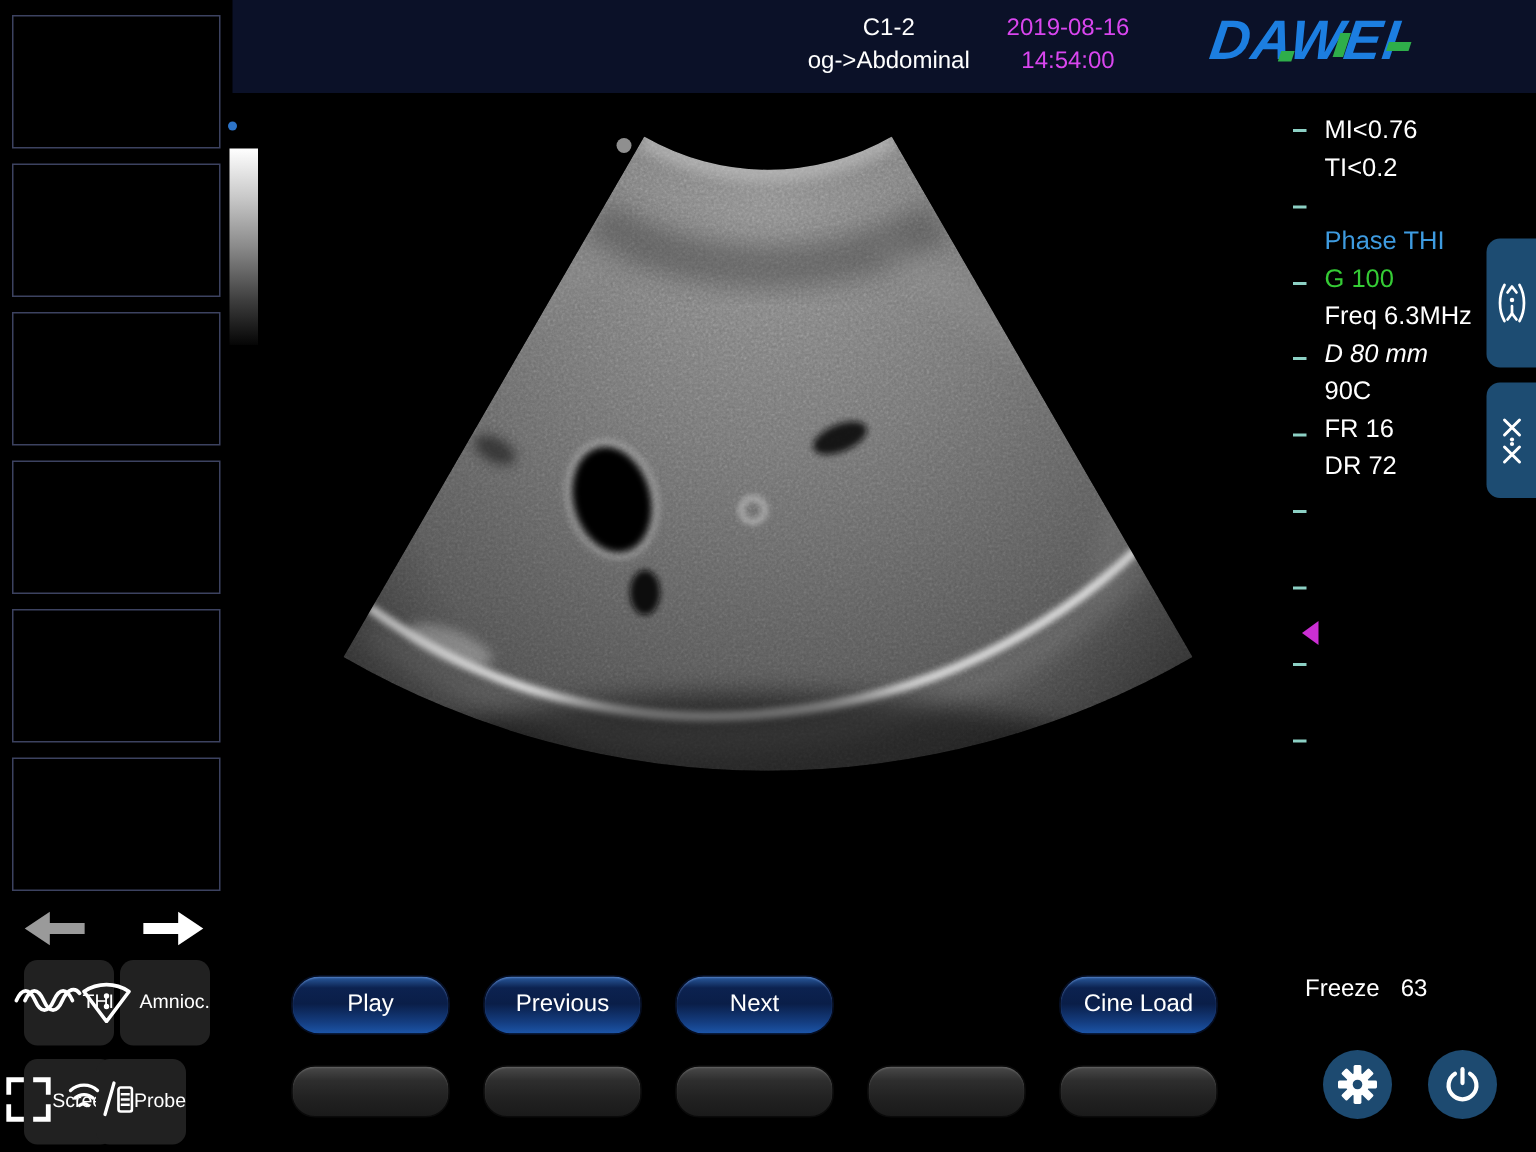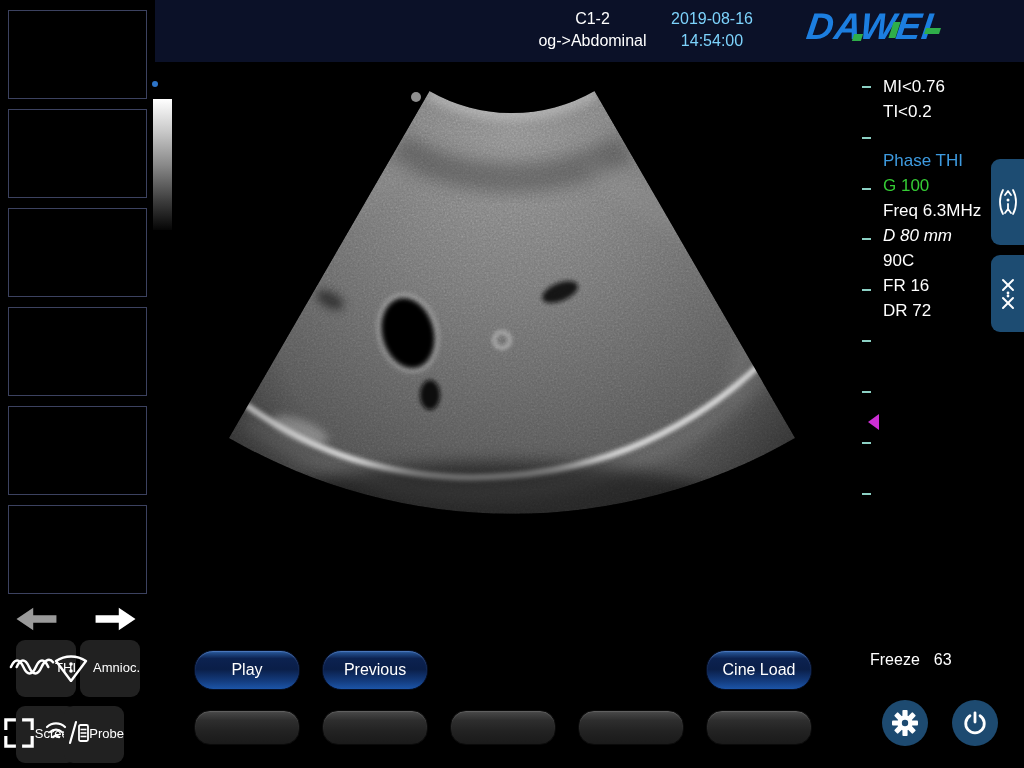--- a/index.html
+++ b/index.html
@@ -4,21 +4,21 @@
 <style>
   html,body{margin:0;padding:0;background:#000;}
   .screen{position:relative;width:1024px;height:768px;background:#000;overflow:hidden;
           font-family:"Liberation Sans",sans-serif;color:#fff;padding-left:30px;}
 
   
   .topbar{position:absolute;left:155px;top:0;width:869px;height:62px;background:#0b1128;}
   .exam-block{position:absolute;left:350px;top:8px;width:175px;text-align:center;
               font-size:16px;line-height:22px;color:#fff;}
   .dt-block{position:absolute;left:495px;top:8px;width:124px;text-align:center;
-            font-size:16px;line-height:22px;color:#7dd3fc;}
+            font-size:16px;line-height:22px;color:#d946ef;}
   .logo{position:absolute;left:652px;top:6px;width:180px;height:50px;}
   .logo-text{font-size:37px;font-weight:bold;font-style:italic;color:#1c7ee0;
              letter-spacing:1px;transform:skewX(-8deg);display:inline-block;}
   .logo-accent{position:absolute;background:#2fae4a;transform:skewX(-18deg);}
   .la1{left:46px;top:28px;width:9px;height:7px;}
   .la2{left:84px;top:16px;width:7px;height:16px;}
   .la3{left:118px;top:22px;width:15px;height:6px;}
 
   
   .thumb{position:absolute;left:8px;width:139px;height:89px;border:1px solid #3c4260;
@@ -280,20 +280,23 @@
       <circle cx="9" cy="19" r="1.4" fill="#fff"></circle>
     </svg>
   </div>
 
   <div class="cine cx1">
     <span>Play</span>
   </div>
   <div class="cine cx2">
     <span>Previous</span>
   </div>
+  <div class="cine cx3">
+    <span>Next</span>
+  </div>
   <div class="cine cx5">
     <span>Cine Load</span>
   </div>
 
   <div class="cine-empty cx1"></div>
   <div class="cine-empty cx2"></div>
   <div class="cine-empty cx3"></div>
   <div class="cine-empty cx4"></div>
   <div class="cine-empty cx5"></div>
 

